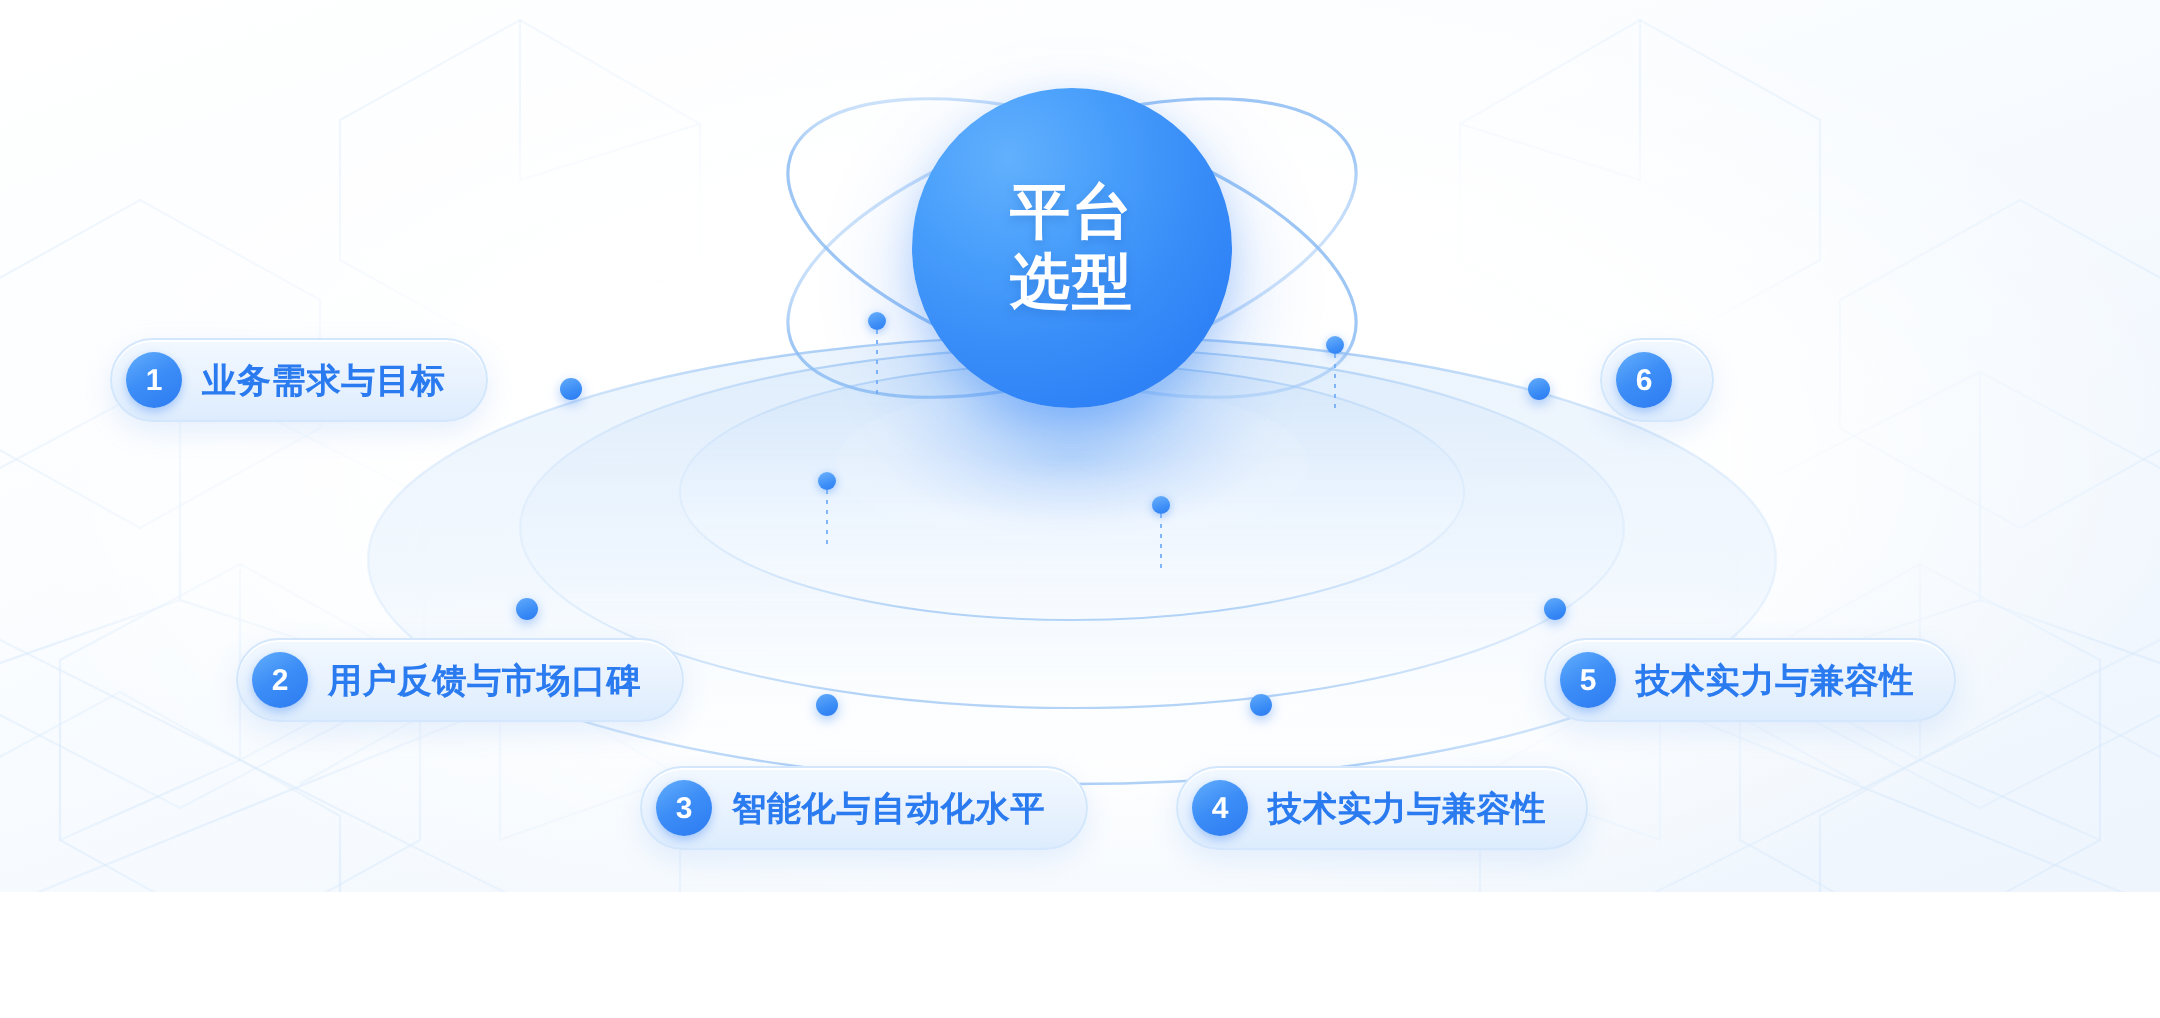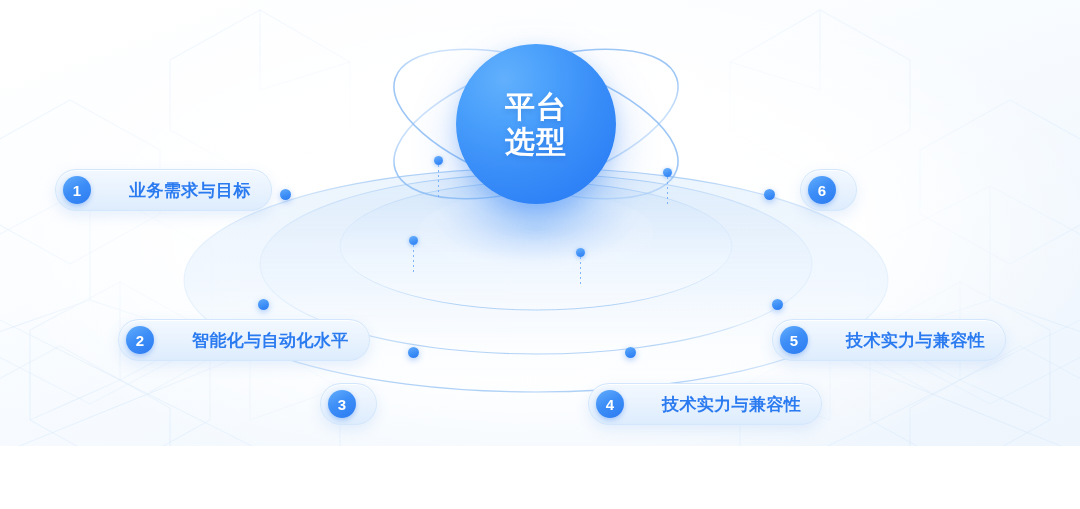--- a/index.html
+++ b/index.html
@@ -88,21 +88,20 @@
     align-items: center;
     justify-content: center;
     flex: 0 0 auto;
     box-shadow: 0 2px 5px rgba(45,123,242,0.35);
   }
   .pill-text {
     color: #2a7af0;
     font-size: 17px;
     font-weight: 700;
     letter-spacing: 0.4px;
-    margin-left: 28px;
   }
 
   
   .ring-dot {
     position: absolute;
     width: 11px; height: 11px;
     border-radius: 50%;
     background: linear-gradient(160deg, #62abfb 0%, #3a8cf6 60%, #2b7af2 100%);
     box-shadow: 0 2px 6px rgba(50,125,240,0.40);
     z-index: 7;
@@ -265,25 +264,26 @@
     <div class="ring-dot" style="left:772px; top:299px;"></div>
     <div class="ring-dot" style="left:764px; top:189px;"></div>
 
     <div class="pill" style="left:55px; top:169px;">
       <div class="badge">1</div>
       <div class="pill-text">业务需求与目标</div>
     </div>
 
     <div class="pill" style="left:118px; top:319px;">
       <div class="badge">2</div>
-      <div class="pill-text">智能化与自动化水平</div>
+      <div class="pill-text">用户反馈与市场口碑</div>
     </div>
 
     <div class="pill" style="left:320px; top:383px;">
       <div class="badge">3</div>
+      <div class="pill-text">智能化与自动化水平</div>
     </div>
 
     <div class="pill" style="left:588px; top:383px;">
       <div class="badge">4</div>
       <div class="pill-text">技术实力与兼容性</div>
     </div>
 
     <div class="pill" style="left:772px; top:319px;">
       <div class="badge">5</div>
       <div class="pill-text">技术实力与兼容性</div>

